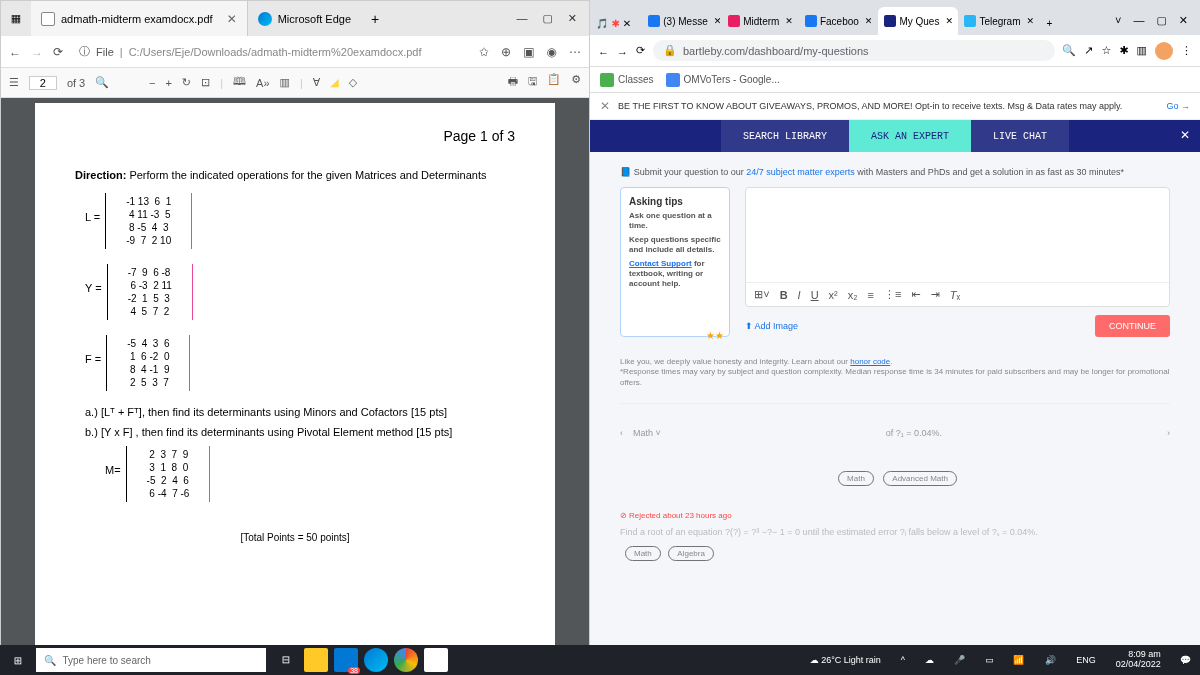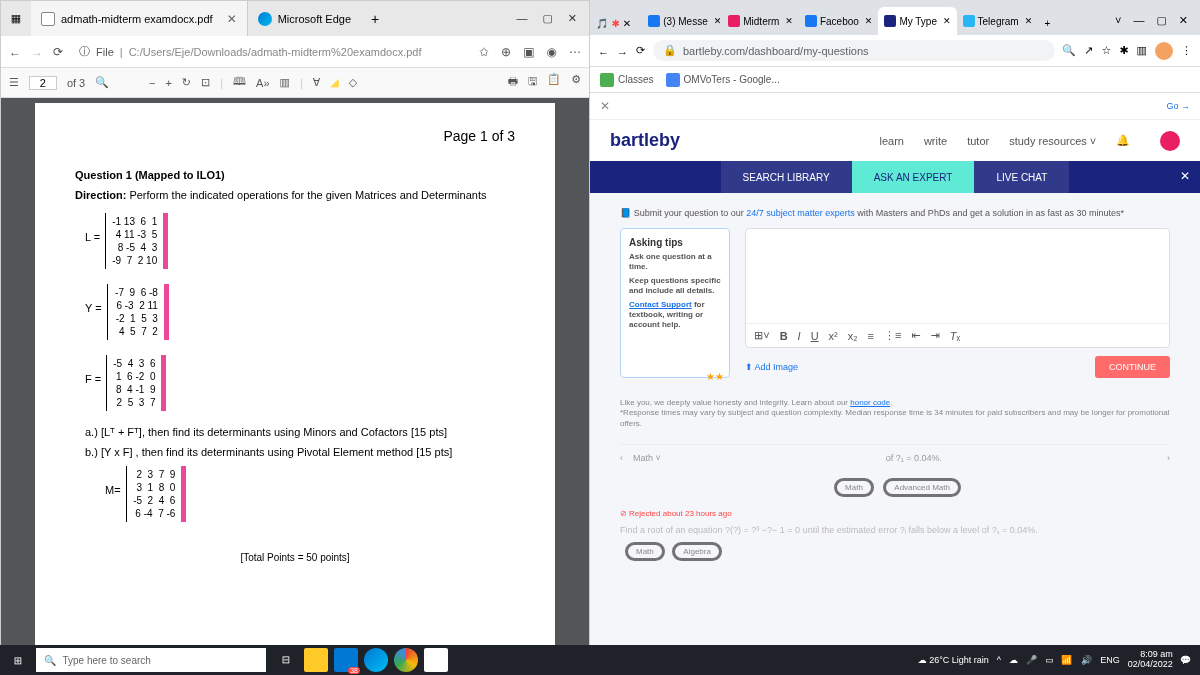--- a/index.html
+++ b/index.html
@@ -24,21 +24,21 @@
 .pdf-tb-group { display: flex; gap: 10px; align-items: center; }
 .pdf-tb-right { margin-left: auto; display: flex; gap: 10px; }
 
 .pdf-content { flex: 1; background: #525659; overflow: hidden; position: relative; display: flex; justify-content: center; }
 .pdf-page { width: 520px; background: #fff; margin-top: 5px; padding: 25px 40px; font-family: 'Times New Roman', serif; font-size: 11px; color: #000; }
 .pdf-header { text-align: right; font-size: 14px; margin-bottom: 25px; }
 .pdf-q { font-weight: bold; margin: 15px 0 8px; }
 .pdf-dir { margin-bottom: 12px; }
 .pdf-matrix { display: flex; gap: 5px; margin: 8px 0 15px 10px; font-family: 'Times New Roman', serif; }
 .pdf-matrix-label { padding-top: 18px; }
-.pdf-matrix-body { border-left: 1px solid #000; border-right: 5px solid #ec4899; padding: 2px 6px; line-height: 1.3; white-space: pre; font-size: 10px; text-align: right; }
+.pdf-matrix-body { border-left: 1px solid #000; border-right: 1px solid #ec4899; padding: 2px 20px; line-height: 1.3; white-space: pre; font-size: 10px; }
 .pdf-item { margin: 8px 0 8px 10px; }
 .pdf-total { text-align: center; margin-top: 30px; font-size: 10px; }
 
 
 .chrome-pane { flex: 1; height: 100%; background: #fff; display: flex; flex-direction: column; }
 .chrome-titlebar { height: 35px; background: #dee1e6; display: flex; align-items: flex-end; font-size: 10px; }
 .chrome-tabs { display: flex; height: 28px; gap: 0; margin-left: 5px; }
 .chrome-tab { display: flex; align-items: center; padding: 0 6px; border-radius: 6px 6px 0 0; gap: 3px; max-width: 80px; overflow: hidden; white-space: nowrap; }
 .chrome-tab.active { background: #fff; }
 .chrome-tab-icon { width: 12px; height: 12px; border-radius: 2px; flex-shrink: 0; }
@@ -53,21 +53,21 @@
 .banner { background: #fff; padding: 6px 10px; font-size: 9px; color: #333; display: flex; align-items: center; gap: 8px; border-bottom: 1px solid #eee; }
 .banner-x { font-size: 12px; color: #888; }
 .banner-go { margin-left: auto; color: #1a73e8; }
 
 .bartleby-header { display: flex; align-items: center; padding: 10px 20px; gap: 20px; font-size: 11px; }
 .bartleby-logo { font-size: 18px; font-weight: bold; color: #1a237e; }
 .bartleby-nav { display: flex; gap: 20px; margin-left: auto; color: #555; }
 .avatar-badge { width: 20px; height: 20px; border-radius: 50%; background: #e91e63; margin-left: 10px; }
 
 .bartleby-tabs { background: #1a237e; display: flex; justify-content: center; gap: 0; height: 32px; font-size: 10px; color: #fff; position: relative; }
-.btab { padding: 0 22px; display: flex; align-items: center; background: rgba(255,255,255,0.1); }
+.btab { padding: 0 22px; display: flex; align-items: center; background: rgba(255,255,255,0.1); font-family: Liberation Mono, monospace; }
 .btab.active { background: #5eead4; color: #1a237e; }
 .btab-x { position: absolute; right: 10px; top: 8px; color: #fff; font-size: 12px; }
 
 .bartleby-main { flex: 1; background: #f5f6fa; padding: 15px 30px; overflow: hidden; position: relative; }
 .submit-text { font-size: 9px; color: #555; margin-bottom: 10px; }
 .submit-text .hl { color: #1a73e8; }
 
 .ask-area { display: flex; gap: 15px; }
 .tips-box { width: 110px; background: #fff; border: 1px solid #b3d4fc; border-radius: 4px; padding: 8px; font-size: 8px; color: #555; position: relative; }
 .tips-title { font-weight: bold; color: #333; margin-bottom: 4px; font-size: 10px; }
@@ -80,33 +80,33 @@
 .editor-toolbar { border-top: 1px solid #eee; padding: 5px 8px; display: flex; gap: 10px; font-size: 11px; color: #555; align-items: center; }
 .editor-footer { display: flex; justify-content: space-between; margin-top: 8px; font-size: 9px; align-items: center; }
 .add-image { color: #1a73e8; }
 .continue-btn { background: #ff6b6b; color: #fff; padding: 6px 14px; border-radius: 3px; font-size: 9px; }
 
 .disclaimer { font-size: 8px; color: #888; margin-top: 20px; line-height: 1.3; }
 .honor-link { color: #1a73e8; text-decoration: underline; }
 
 .history-row { margin-top: 15px; padding: 8px 0; border-top: 1px solid #eee; display: flex; align-items: center; font-size: 9px; color: #999; }
 .history-nav { color: #999; }
-.tag-pill { border: 3px solid #737373; padding: 2px 8px; border-radius: 10px; font-size: 8px; color: #888; margin-left: 5px; }
-
-.rejected-box { margin-top: 15px; font-size: 9px; color: #aaa; }
+.tag-pill { border: 1px solid #737373; padding: 2px 8px; border-radius: 10px; font-size: 8px; color: #888; margin-left: 5px; }
+
+.rejected-box { margin-top: 26px; font-size: 9px; color: #aaa; }
 .rejected-label { color: #f44; font-size: 8px; }
 .rejected-text { margin: 5px 0 10px; color: #bbb; }
 
 
 .taskbar { position: fixed; bottom: 0; left: 0; right: 0; height: 30px; background: #1f2229; display: flex; align-items: center; color: #fff; font-size: 10px; z-index: 100; }
 .start-btn { width: 36px; display: flex; justify-content: center; }
 .search-box { background: #fff; color: #666; width: 230px; height: 24px; display: flex; align-items: center; padding: 0 8px; gap: 6px; }
 .task-icons { display: flex; gap: 6px; margin-left: 8px; }
 .task-icon { width: 24px; height: 24px; border-radius: 2px; }
-.tray { margin-left: auto; display: flex; align-items: center; gap: 8px; padding: 0 8px; font-size: 9px; }
+.tray { margin-left: auto; display: flex; align-items: center; gap: 20px; padding: 0 8px; font-size: 9px; }
 .tray-time { text-align: right; line-height: 1.1; }
 </style>
 </head>
 <body>
 
 <div class="edge-pane">
   <div class="edge-titlebar">
     <div style="width:30px;text-align:center">▦</div>
     <div class="edge-tab">
       <span class="edge-tab-icon"></span>
@@ -169,21 +169,20 @@
       <span>🖶</span>
       <span>🖫</span>
       <span>📋</span>
       <span>⚙</span>
     </div>
   </div>
 
   <div class="pdf-content">
     <div class="pdf-page">
       <div class="pdf-header">Page 1 of 3</div>
-      <div class="pdf-q">Question 1 (Mapped to ILO1)</div>
       <div class="pdf-dir">
         <b>Direction:</b><span> Perform the indicated operations for the given Matrices and Determinants</span>
       </div>
       <div class="pdf-matrix">
         <span class="pdf-matrix-label">L =</span>
         <div class="pdf-matrix-body">-1 13  6  1
  4 11 -3  5
  8 -5  4  3
 -9  7  2 10</div>
       </div>
@@ -233,21 +232,21 @@
           <span>Midterm</span>
           <span style="margin-left:3px;font-size:9px">✕</span>
         </div>
         <div class="chrome-tab">
           <span class="chrome-tab-icon" style="background:#1877f2"></span>
           <span>Faceboo</span>
           <span style="margin-left:3px;font-size:9px">✕</span>
         </div>
         <div class="chrome-tab active">
           <span class="chrome-tab-icon" style="background:#1a237e"></span>
-          <span>My Type</span>
+          <span>My Ques</span>
           <span style="margin-left:3px;font-size:9px">✕</span>
         </div>
         <div class="chrome-tab">
           <span class="chrome-tab-icon" style="background:#29b6f6"></span>
           <span>Telegram</span>
           <span style="margin-left:3px;font-size:9px">✕</span>
         </div>
       </div>
     <div style="padding:0 8px 6px">+</div>
     <div class="chrome-wincontrols">
@@ -281,34 +280,24 @@
         <span>Classes</span>
       </div>
       <div class="bookmark-item">
         <span class="bookmark-ico" style="background:#4285f4"></span>
         <span>OMVoTers - Google...</span>
       </div>
     </div>
 
   <div class="banner">
     <span class="banner-x">✕</span>
+    <span>BE THE FIRST TO KNOW ABOUT GIVEAWAYS, PROMOS, AND MORE! Opt-in to receive texts. Msg &amp; Data rates may apply.</span>
     <span class="banner-go">Go →</span>
   </div>
 
-  <div class="bartleby-header">
-    <span class="bartleby-logo">bartleby</span>
-    <div class="bartleby-nav" id="bartleby-nav">
-        <span>learn</span>
-        <span>write</span>
-        <span>tutor</span>
-        <span>study resources ˅</span>
-      </div>
-    <span>🔔</span>
-    <span class="avatar-badge"></span>
-  </div>
 
   <div class="bartleby-tabs" id="btabs-container">
     <div class="btab">SEARCH LIBRARY</div>
       <div class="btab active">ASK AN EXPERT</div>
       <div class="btab">LIVE CHAT</div>
       <span class="btab-x">✕</span>
   </div>
 
   <div class="bartleby-main">
     <div class="submit-text">
@@ -348,21 +337,21 @@
     </div>
 
     <div class="disclaimer">
       <span>Like you, we deeply value honesty and integrity. Learn about our </span><span class="honor-link">honor code</span>.<br>
       <span>*Response times may vary by subject and question complexity. Median response time is 34 minutes for paid subscribers and may be longer for promotional offers.</span>
     </div>
 
     <div class="history-row">
       <span class="history-nav">‹</span>
       <span style="margin-left:10px">Math ˅</span>
-      <span style="margin:0 auto">of ?₁ = 0.04%.</span>
+      <span style="margin:16px auto">of ?₁ = 0.04%.</span>
       <span class="history-nav">›</span>
     </div>
     <div style="text-align:center;margin-top:5px">
       <span class="tag-pill">Math</span>
       <span class="tag-pill">Advanced Math</span>
     </div>
 
     <div class="rejected-box">
       <div class="rejected-label">⊘ <span>Rejected about 23 hours ago</span></div>
       <div class="rejected-text">Find a root of an equation ?(?) = ?³ −?− 1 = 0 until the estimated error ?ᵢ falls below a level of ?ₛ = 0.04%.</div>

